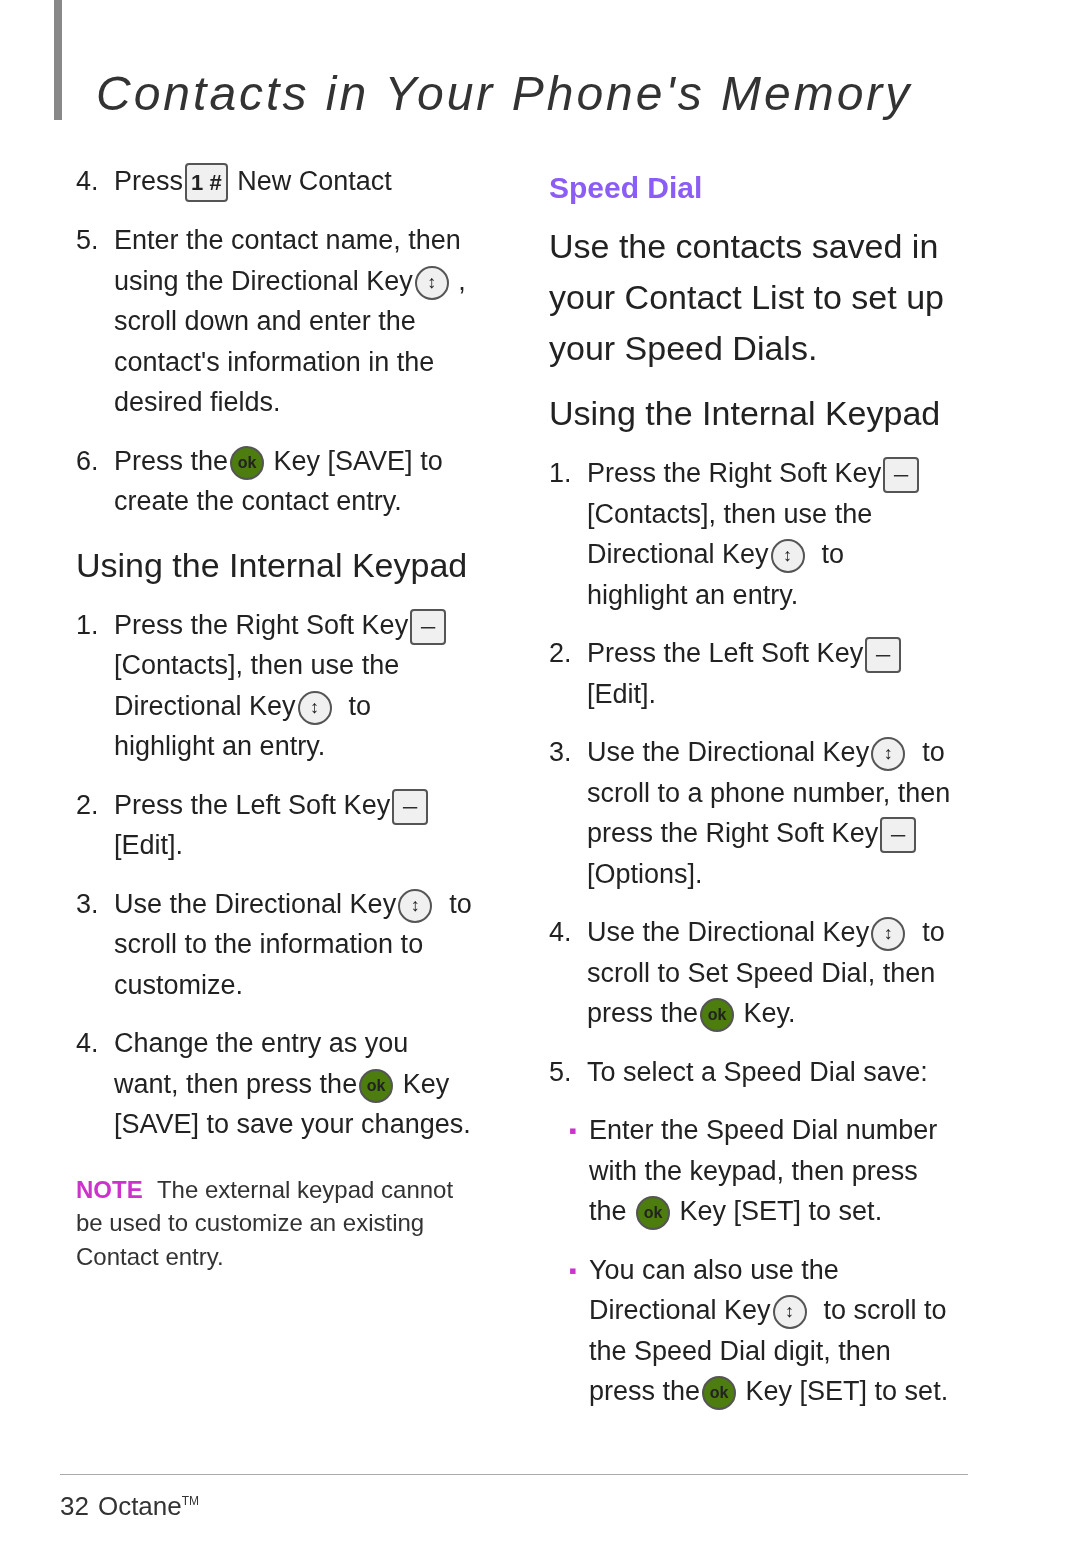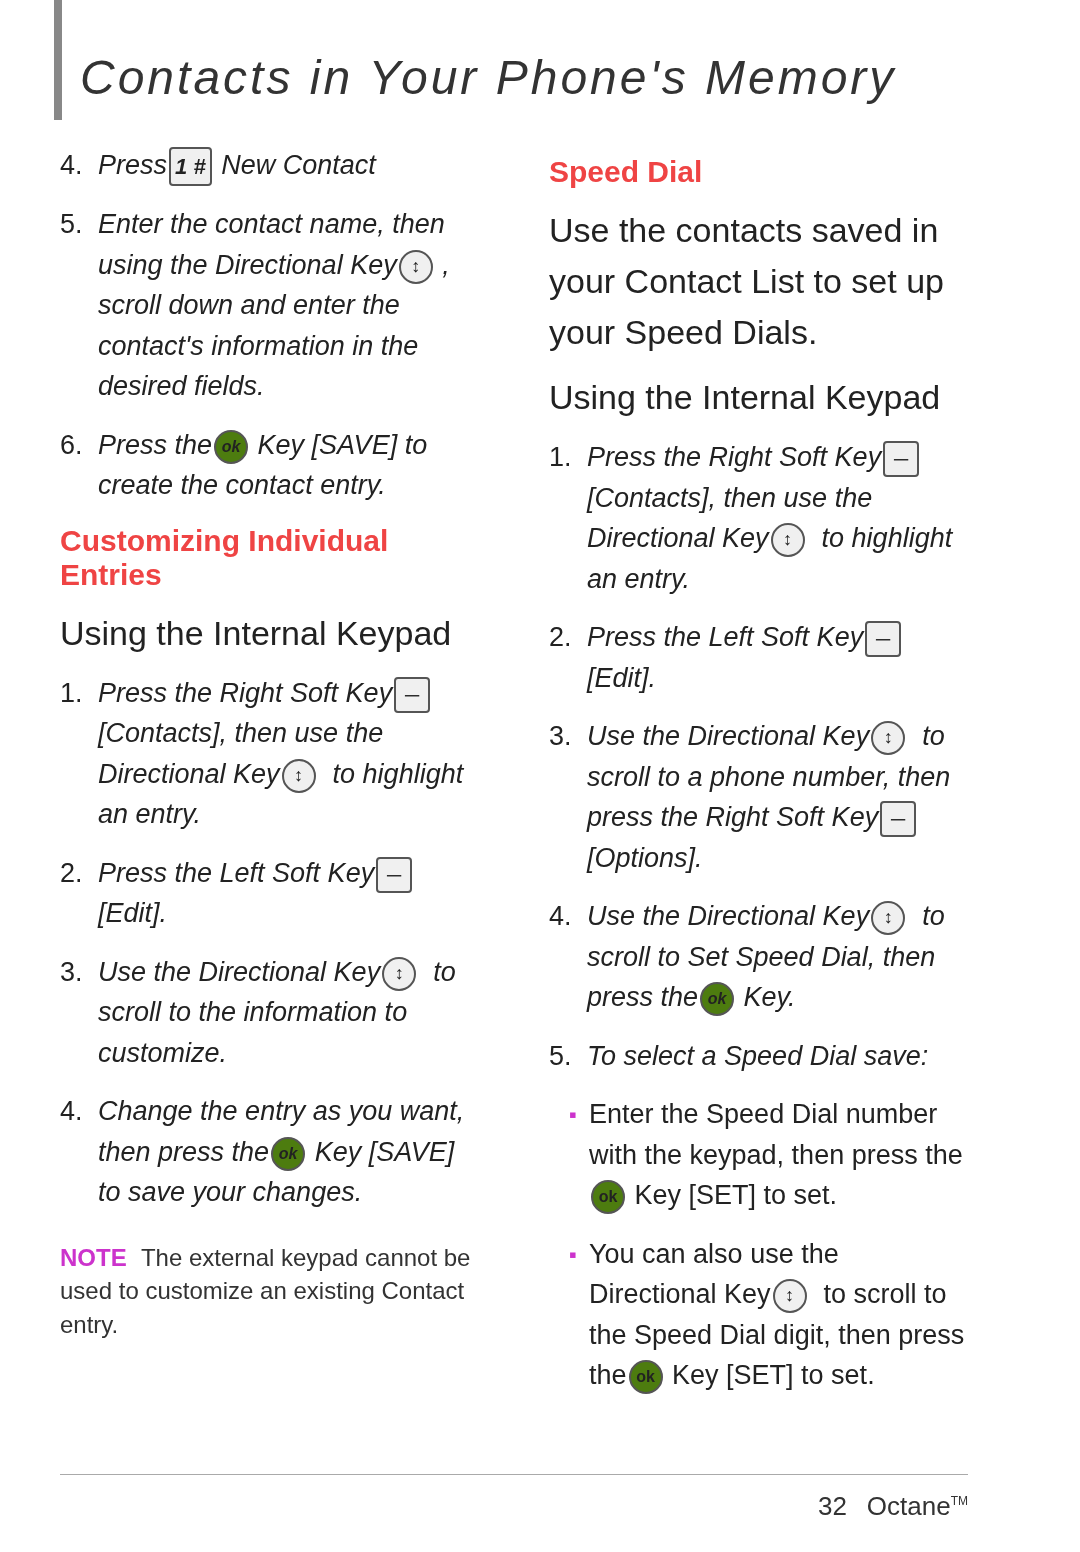--- a/index.html
+++ b/index.html
@@ -12,21 +12,21 @@
       font-size: 28px;
       color: #222222;
       position: relative;
     }
 
     .page-container {
       width: 1028px;
       min-height: 1552px;
       background: #ffffff;
       position: relative;
-      padding: 0;
+      padding: 16px;
     }
 
     
     .left-bar {
       position: absolute;
       left: 54px;
       top: 0;
       width: 8px;
       height: 120px;
       background: #888888;
@@ -59,21 +59,21 @@
       padding-right: 10px;
     }
 
     .right-column {
       flex: 1;
       padding-left: 10px;
     }
 
     
     .section-heading {
-      color: #ef4444;
+      color: #8b5cf6;
       font-size: 30px;
       font-weight: bold;
       margin-bottom: 16px;
       margin-top: 10px;
     }
 
     
     p {
       font-size: 34px;
       line-height: 1.5;
@@ -90,21 +90,20 @@
       line-height: 1.5;
     }
 
     .numbered-item .num {
       min-width: 38px;
       font-weight: normal;
     }
 
     .numbered-item .item-text {
       flex: 1;
-      font-style: italic;
     }
 
     
     .bullet-item {
       display: flex;
       align-items: flex-start;
       margin-bottom: 18px;
       font-size: 27px;
       line-height: 1.5;
       padding-left: 20px;
@@ -203,22 +202,21 @@
       right: 60px;
       border-top: 1px solid #aaa;
       padding-top: 16px;
       font-size: 26px;
       color: #333;
     }
 
     .footer-text {
       display: flex;
       align-items: center;
-      gap: 20px;
-      justify-content: flex-end;
+      gap: 9px;
     }
 
     .footer-text sup {
       font-size: 12px;
     }
   </style>
 </head>
 <body>
 
 <div class="page-container">
@@ -248,21 +246,20 @@
         </span>
       </div>
 
       <div class="numbered-item">
         <span class="num">6.</span>
         <span class="item-text">
           Press the<span class="ok-key">ok</span> Key [SAVE] to create the contact entry.
         </span>
       </div>
 
-      <div class="section-heading">Customizing Individual Entries</div>
 
       <p>Using the Internal Keypad</p>
 
       <div class="numbered-item">
         <span class="num">1.</span>
         <span class="item-text">
           Press the Right Soft Key<span class="soft-key">─</span>
           [Contacts], then use the Directional Key<span class="dir-key">↕</span>&nbsp; to highlight an entry.
         </span>
       </div>

